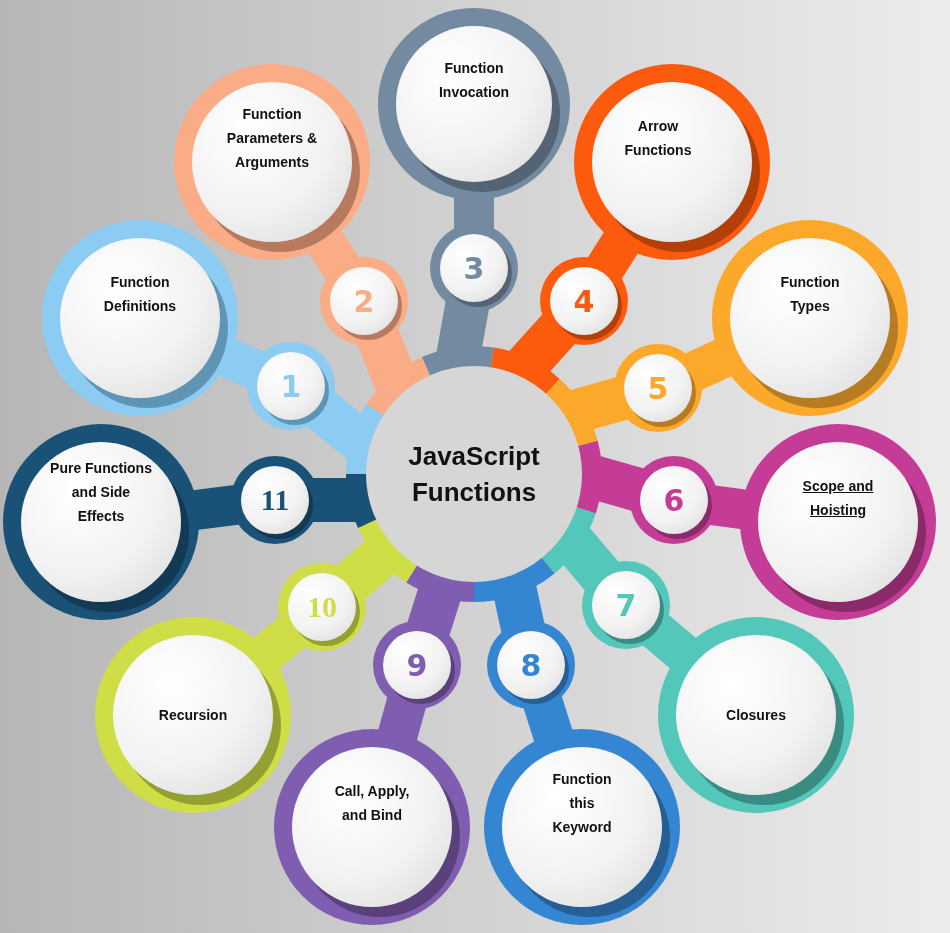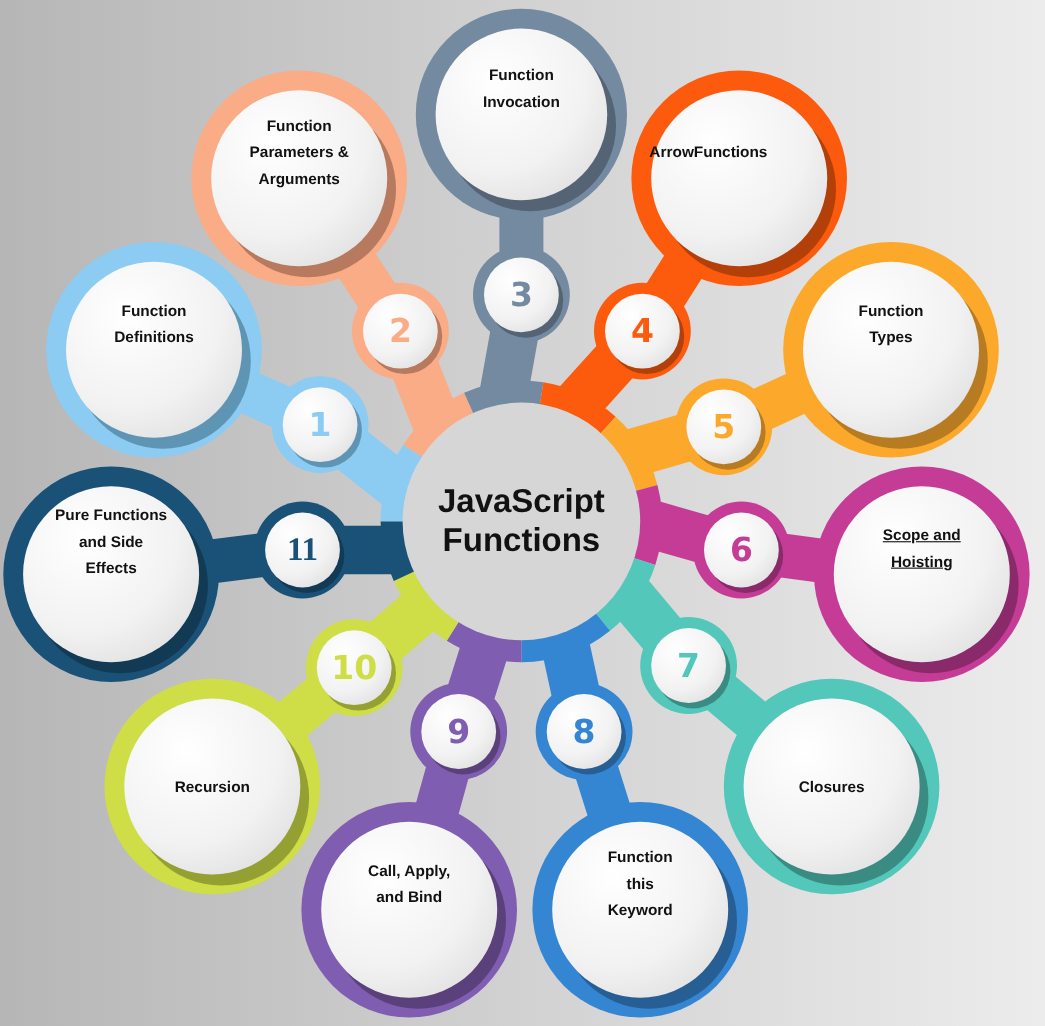--- a/index.html
+++ b/index.html
@@ -2,21 +2,21 @@
 <html><head>
 <meta charset="utf-8">
 <style>
   html,body{margin:0;padding:0;}
   body{width:950px;height:933px;overflow:hidden;font-family:"Liberation Sans","DejaVu Sans",sans-serif;}
   #stage{position:relative;width:950px;height:933px;background:linear-gradient(90deg,#b6b6b6 0%,#cfcfcf 45%,#ececec 100%);}
   svg#diagram{position:absolute;left:0;top:0;}
   .txt{position:absolute;display:flex;align-items:center;justify-content:center;text-align:center;font-weight:bold;color:#111;}
   .label{font-size:14px;line-height:24px;}
   .num{font-size:30px;font-family:"DejaVu Sans",sans-serif;}
-  .center-title{font-size:30px;line-height:36px;color:#111;}
+  .center-title{font-size:26px;line-height:36px;color:#111;}
 </style>
 </head>
 <body>
 
 <div id="stage">
   <svg id="diagram" width="950" height="933" viewBox="0 0 950 933">
     <defs>
       <radialGradient id="disc" cx="35%" cy="30%" r="75%">
         <stop offset="0%" stop-color="#ffffff"></stop>
         <stop offset="70%" stop-color="#f2f2f2"></stop>
@@ -188,21 +188,21 @@
         <span>Function</span>
         <span>Parameters &amp;</span>
         <span>Arguments</span>
       </div>
       <div class="txt num" style="left: 330px; top: 267px; width: 68px; height: 68px; color: rgb(249, 172, 134);">2</div>
       <div class="txt label" style="left: 396px; top: 2px; width: 156px; height: 156px; flex-direction: column;">
         <span>Function</span>
         <span>Invocation</span>
       </div>
       <div class="txt num" style="left: 440px; top: 234px; width: 68px; height: 68px; color: rgb(115, 138, 160);">3</div>
-      <div class="txt label" style="left: 564px; top: 58px; width: 160px; height: 160px; flex-direction: row;">
+      <div class="txt label" style="left: 578px; top: 58px; width: 160px; height: 160px; flex-direction: column;">
         <span>Arrow</span>
         <span>Functions</span>
       </div>
       <div class="txt num" style="left: 550px; top: 267px; width: 68px; height: 68px; color: rgb(252, 90, 13);">4</div>
       <div class="txt label" style="left: 730px; top: 214px; width: 160px; height: 160px; flex-direction: column;">
         <span>Function</span>
         <span>Types</span>
       </div>
       <div class="txt num" style="left: 624px; top: 354px; width: 68px; height: 68px; color: rgb(251, 168, 43);">5</div>
       <div class="txt label" style="left: 758px; top: 418px; width: 160px; height: 160px; flex-direction: column; text-decoration: underline;">
@@ -221,21 +221,21 @@
       </div>
       <div class="txt num" style="left: 497px; top: 631px; width: 68px; height: 68px; color: rgb(53, 134, 210);">8</div>
       <div class="txt label" style="left: 292px; top: 723px; width: 160px; height: 160px; flex-direction: column;">
         <span>Call, Apply,</span>
         <span>and Bind</span>
       </div>
       <div class="txt num" style="left: 383px; top: 631px; width: 68px; height: 68px; color: rgb(127, 93, 176);">9</div>
       <div class="txt label" style="left: 113px; top: 635px; width: 160px; height: 160px; flex-direction: column;">
         <span>Recursion</span>
       </div>
-      <div class="txt num" style="left: 288px; top: 573px; width: 68px; height: 68px; color: rgb(207, 221, 71);">10</div>
+      <div class="txt num" style="left: 288px; top: 573px; width: 68px; height: 68px; color: rgb(207, 221, 71); font-family: Liberation Serif, serif;">10</div>
       <div class="txt label" style="left: 21px; top: 412px; width: 160px; height: 160px; flex-direction: column;">
         <span>Pure Functions</span>
         <span>and Side</span>
         <span>Effects</span>
       </div>
       <div class="txt num" style="left: 241px; top: 466px; width: 68px; height: 68px; color: rgb(26, 81, 118); font-family: Liberation Serif, serif;">11</div>
     </div>
 </div>
 
 </body></html>

